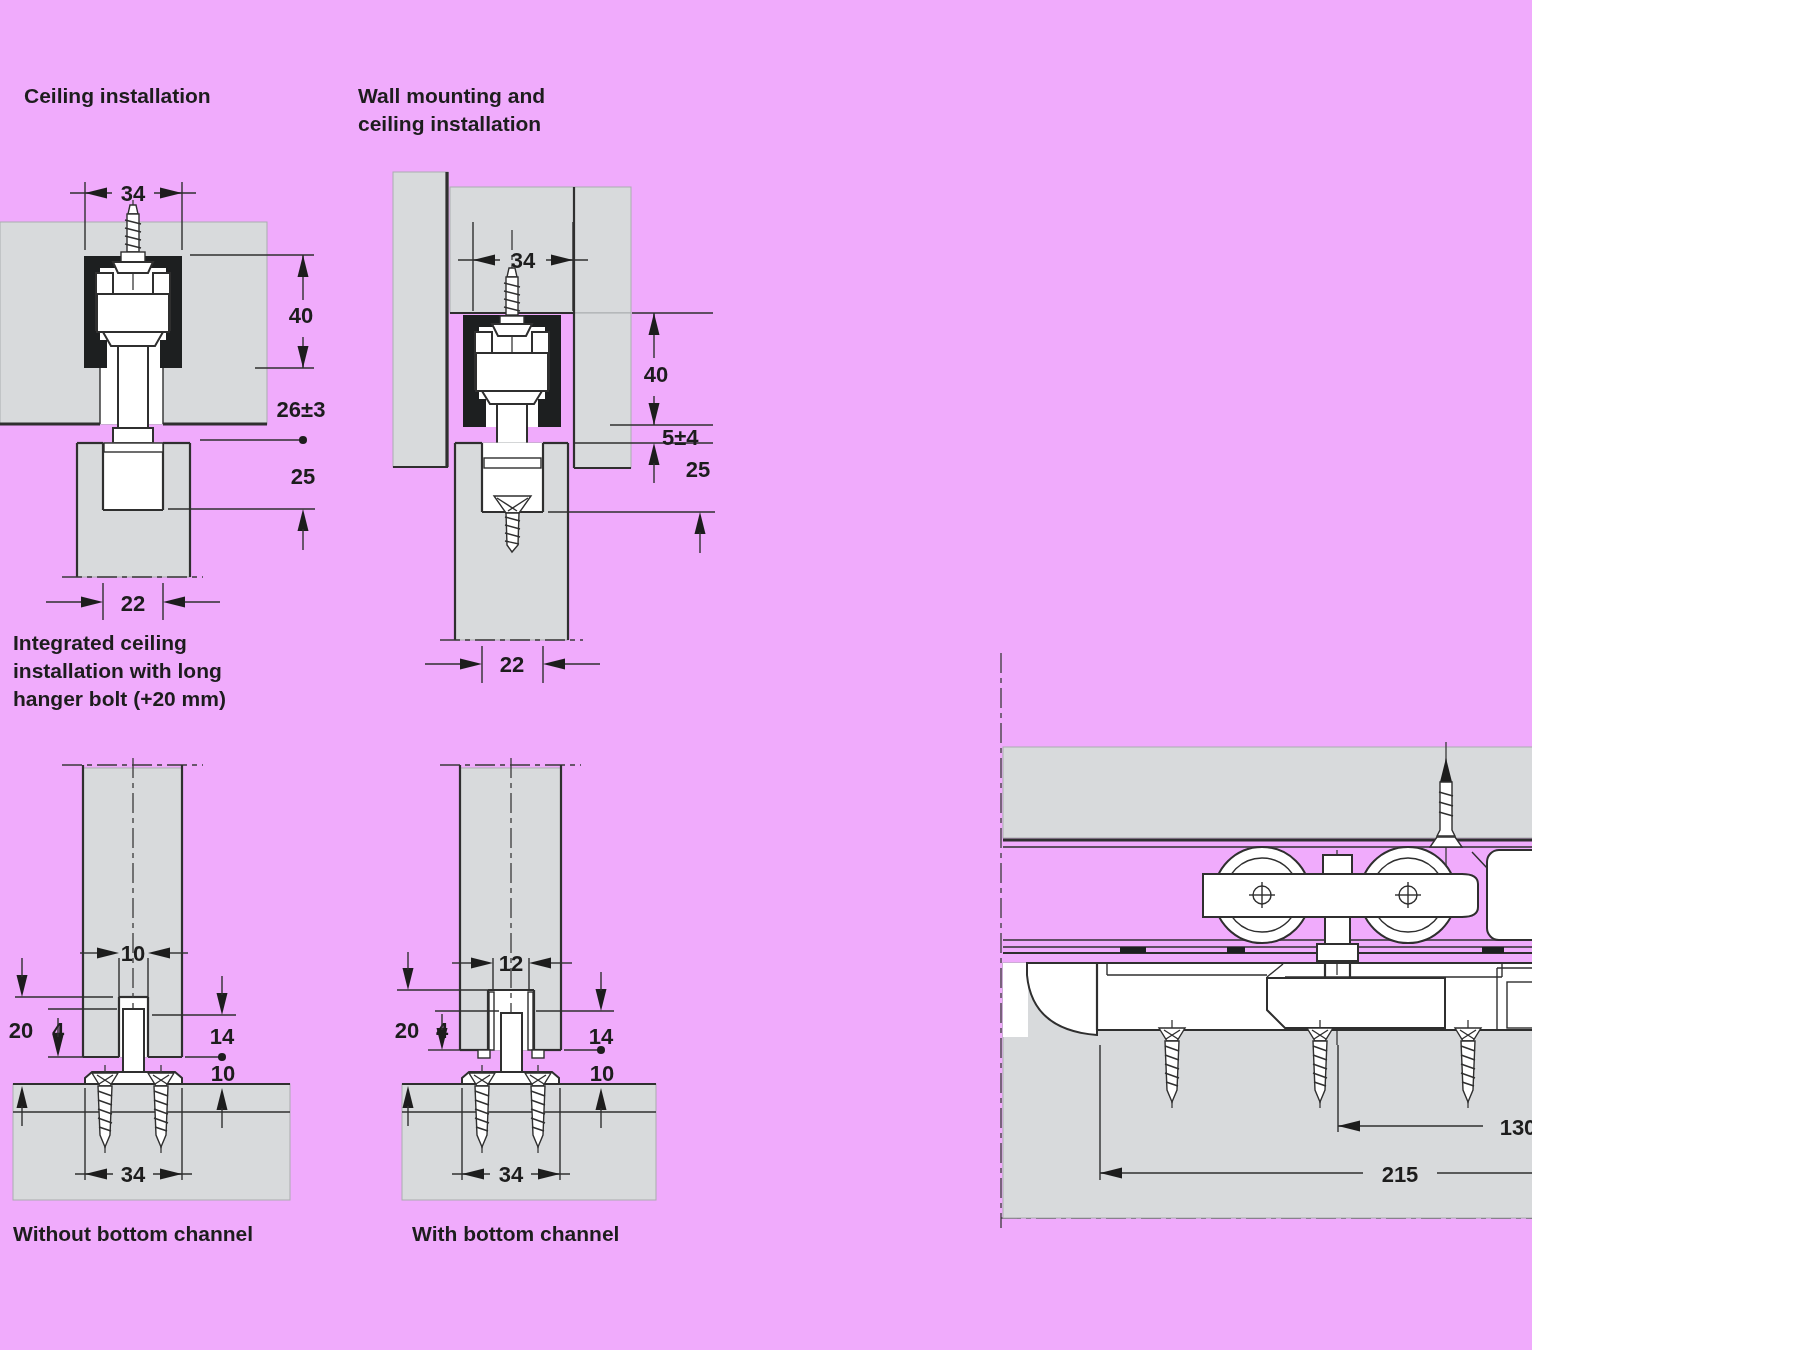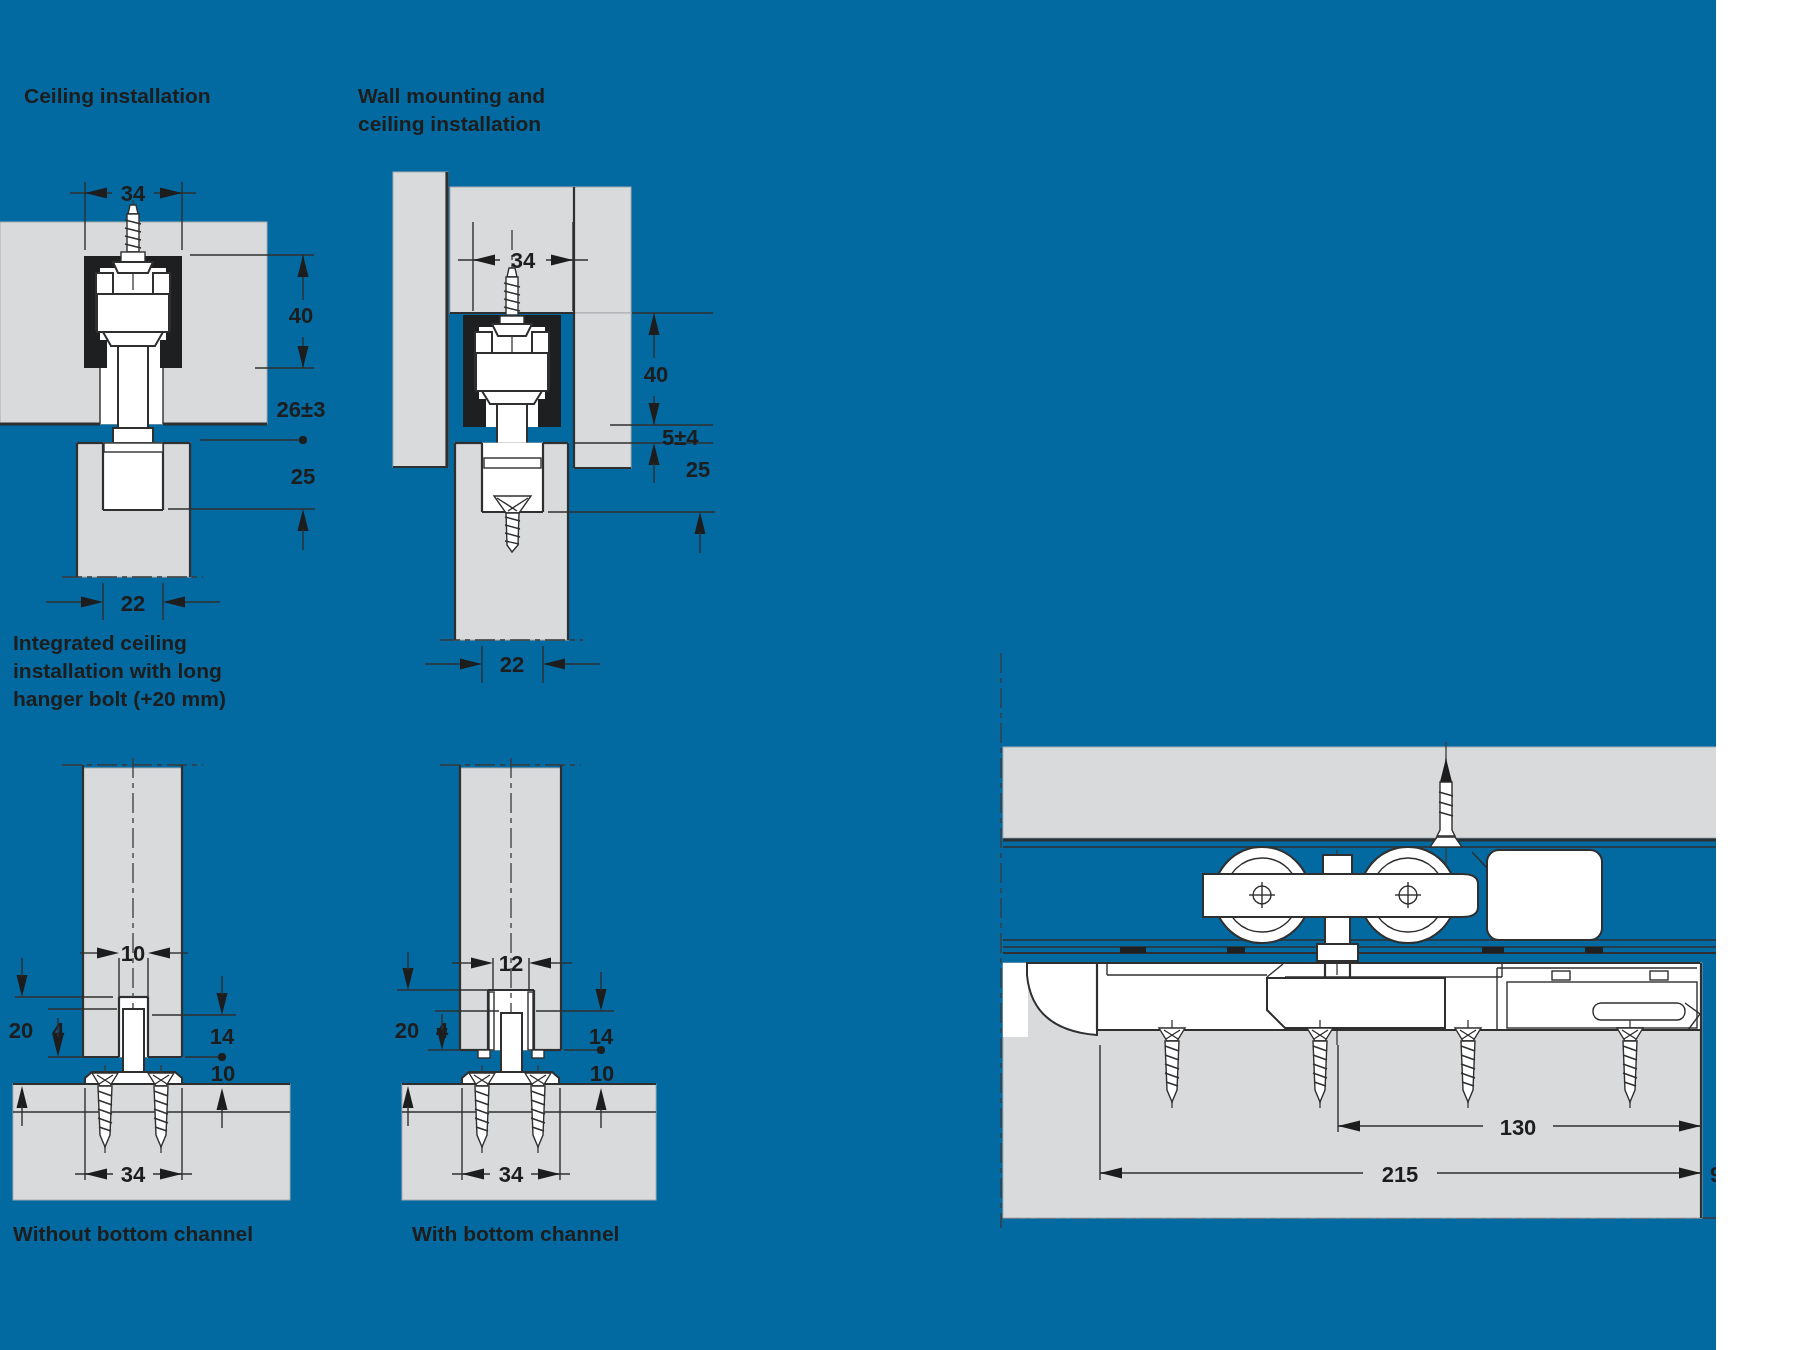--- a/index.html
+++ b/index.html
@@ -1,16 +1,16 @@
 <!DOCTYPE html>
 <html><head>
 <meta charset="utf-8">
 <style>
   html,body{margin:0;padding:0;background:#ffffff;}
-  .page{width:1716px;height:1350px;position:relative;background:#0369a1;overflow:hidden;}
+  .page{width:1532px;height:1350px;position:relative;background:#f0abfc;overflow:hidden;}
   svg{display:block}
   .t{font-family:"Liberation Sans",sans-serif;font-weight:bold;font-size:21px;fill:#1d1d1d;}
   .d{font-family:"Liberation Sans",sans-serif;font-weight:bold;font-size:22px;fill:#1d1d1d;}
   .s1{stroke:#2f2f2f;stroke-width:1.4;fill:none;}
   .s2{stroke:#2f2f2f;stroke-width:2.2;fill:none;}
   .s3{stroke:#2f2f2f;stroke-width:3.2;fill:none;}
   .cl{stroke:#3a3a3a;stroke-width:1.3;fill:none;stroke-dasharray:20 5 5 5;}
   .wf{fill:#ffffff;stroke:#2f2f2f;stroke-width:2;}
   .wf1{fill:#ffffff;stroke:#2f2f2f;stroke-width:1.4;}
   .gr{fill:#d8dadc;stroke:#aaadaf;stroke-width:1;}

